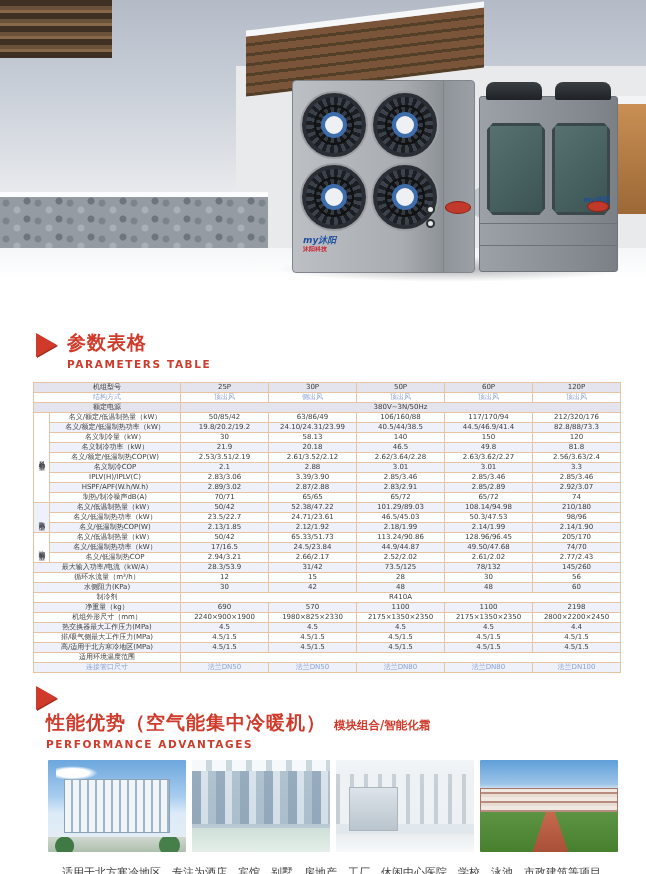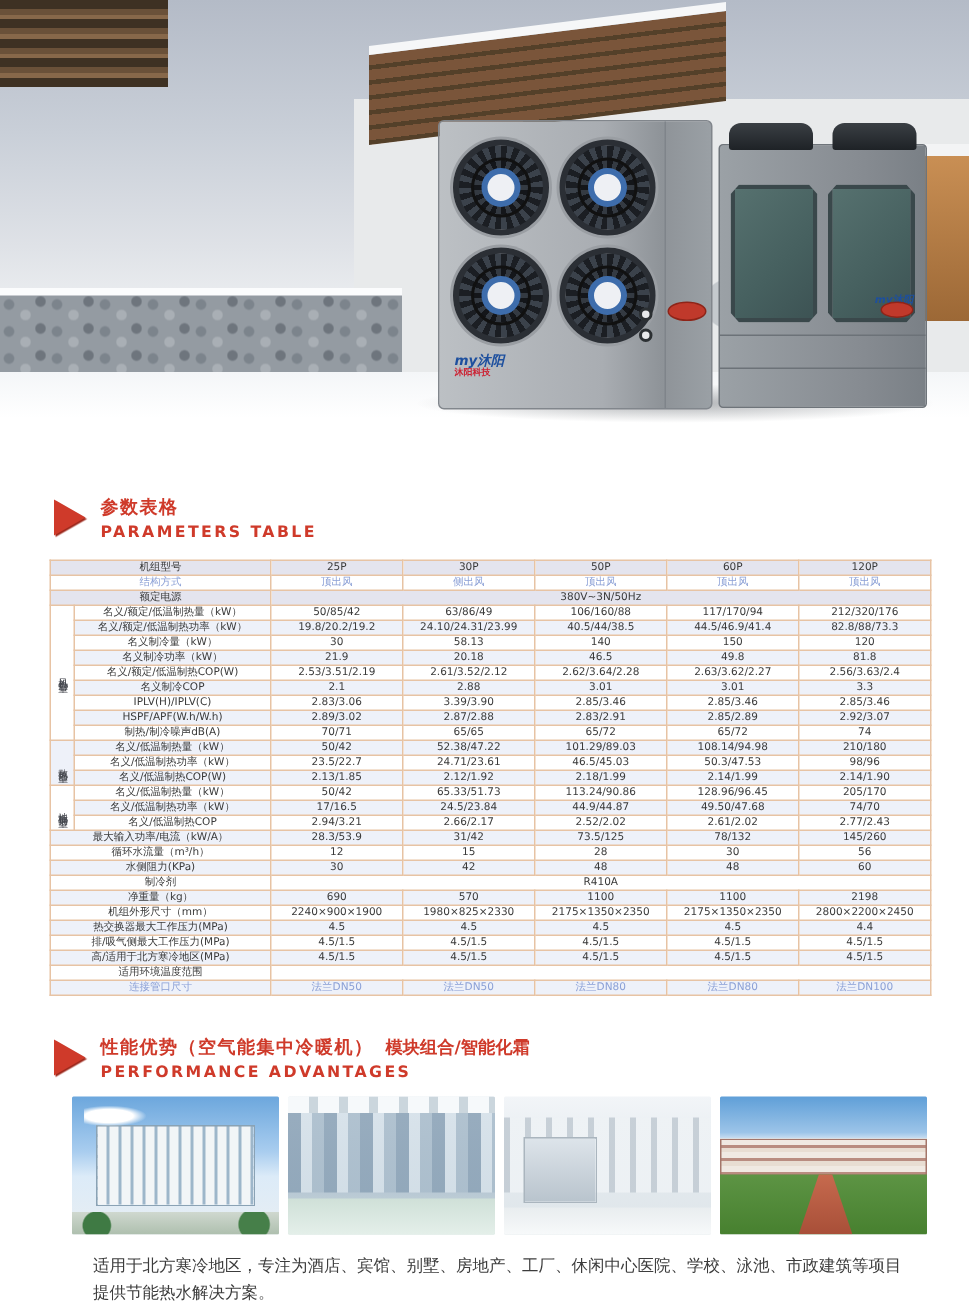--- a/index.html
+++ b/index.html
@@ -75,21 +75,21 @@
   .seam.m1 { top:126px; } .seam.m2 { top:148px; }
   .unit-right .badge { right:8px; top:104px; width:22px; height:11px; }
   .unit-right .brand { left:auto; right:8px; bottom:66px; font-size:7px; }
 
   
   .section-head { display:flex; align-items:flex-start; margin:14px 0 0 36px; }
   .tri { width:0; height:0; border-left:21px solid #cf3a2a; border-top:12px solid transparent;
     border-bottom:12px solid transparent; margin-top:3px; filter:drop-shadow(1px 1px 0 #9e2a1e); }
   .sh-text { margin-left:10px; }
   .sh-row { display:flex; align-items:baseline; }
-  .sh-cn { color:#cf3a2a; font-size:12px; font-weight:bold; letter-spacing:1px;text-align:center; }
+  .sh-cn { color:#cf3a2a; font-size:19px; font-weight:bold; letter-spacing:1px;text-align:center; }
   .sh-sub { color:#cf3a2a; font-size:11.5px; font-weight:bold; margin-left:8px; }
   .sh-en { color:#cf3a2a; font-size:10.5px; font-weight:bold; letter-spacing:1.6px; margin-top:2px; }
 
   
   table.params { border-collapse:collapse; table-layout:fixed; width:587px; margin:12px 0 0 33px;
     font-size:7px; }
   table.params td { border:1px solid #e7c3a4; height:10px; text-align:center; vertical-align:middle;
     padding:0 1px; color:#3a3a3a; line-height:1.1; overflow:hidden; white-space:nowrap; }
   table.params tr.head td { background:#e4e4ee; }
   table.params tr.pale td { background:#eef1f9; }
@@ -423,21 +423,21 @@
           <td class="blue" colspan="2">连接管口尺寸</td>
           <td class="blue">法兰DN50</td>
           <td class="blue">法兰DN50</td>
           <td class="blue">法兰DN80</td>
           <td class="blue">法兰DN80</td>
           <td class="blue">法兰DN100</td>
         </tr>
       </tbody>
   </table>
 
-  <div class="section-head" style="margin-top:26px;">
+  <div class="section-head" style="margin-top:10px;flex-direction:column;">
     <div class="tri"></div>
     <div class="sh-text">
       <div class="sh-row">
         <span class="sh-cn">性能优势（空气能集中冷暖机）</span>
         <span class="sh-sub">模块组合/智能化霜</span>
       </div>
       <div class="sh-en">PERFORMANCE ADVANTAGES</div>
     </div>
   </div>
 

